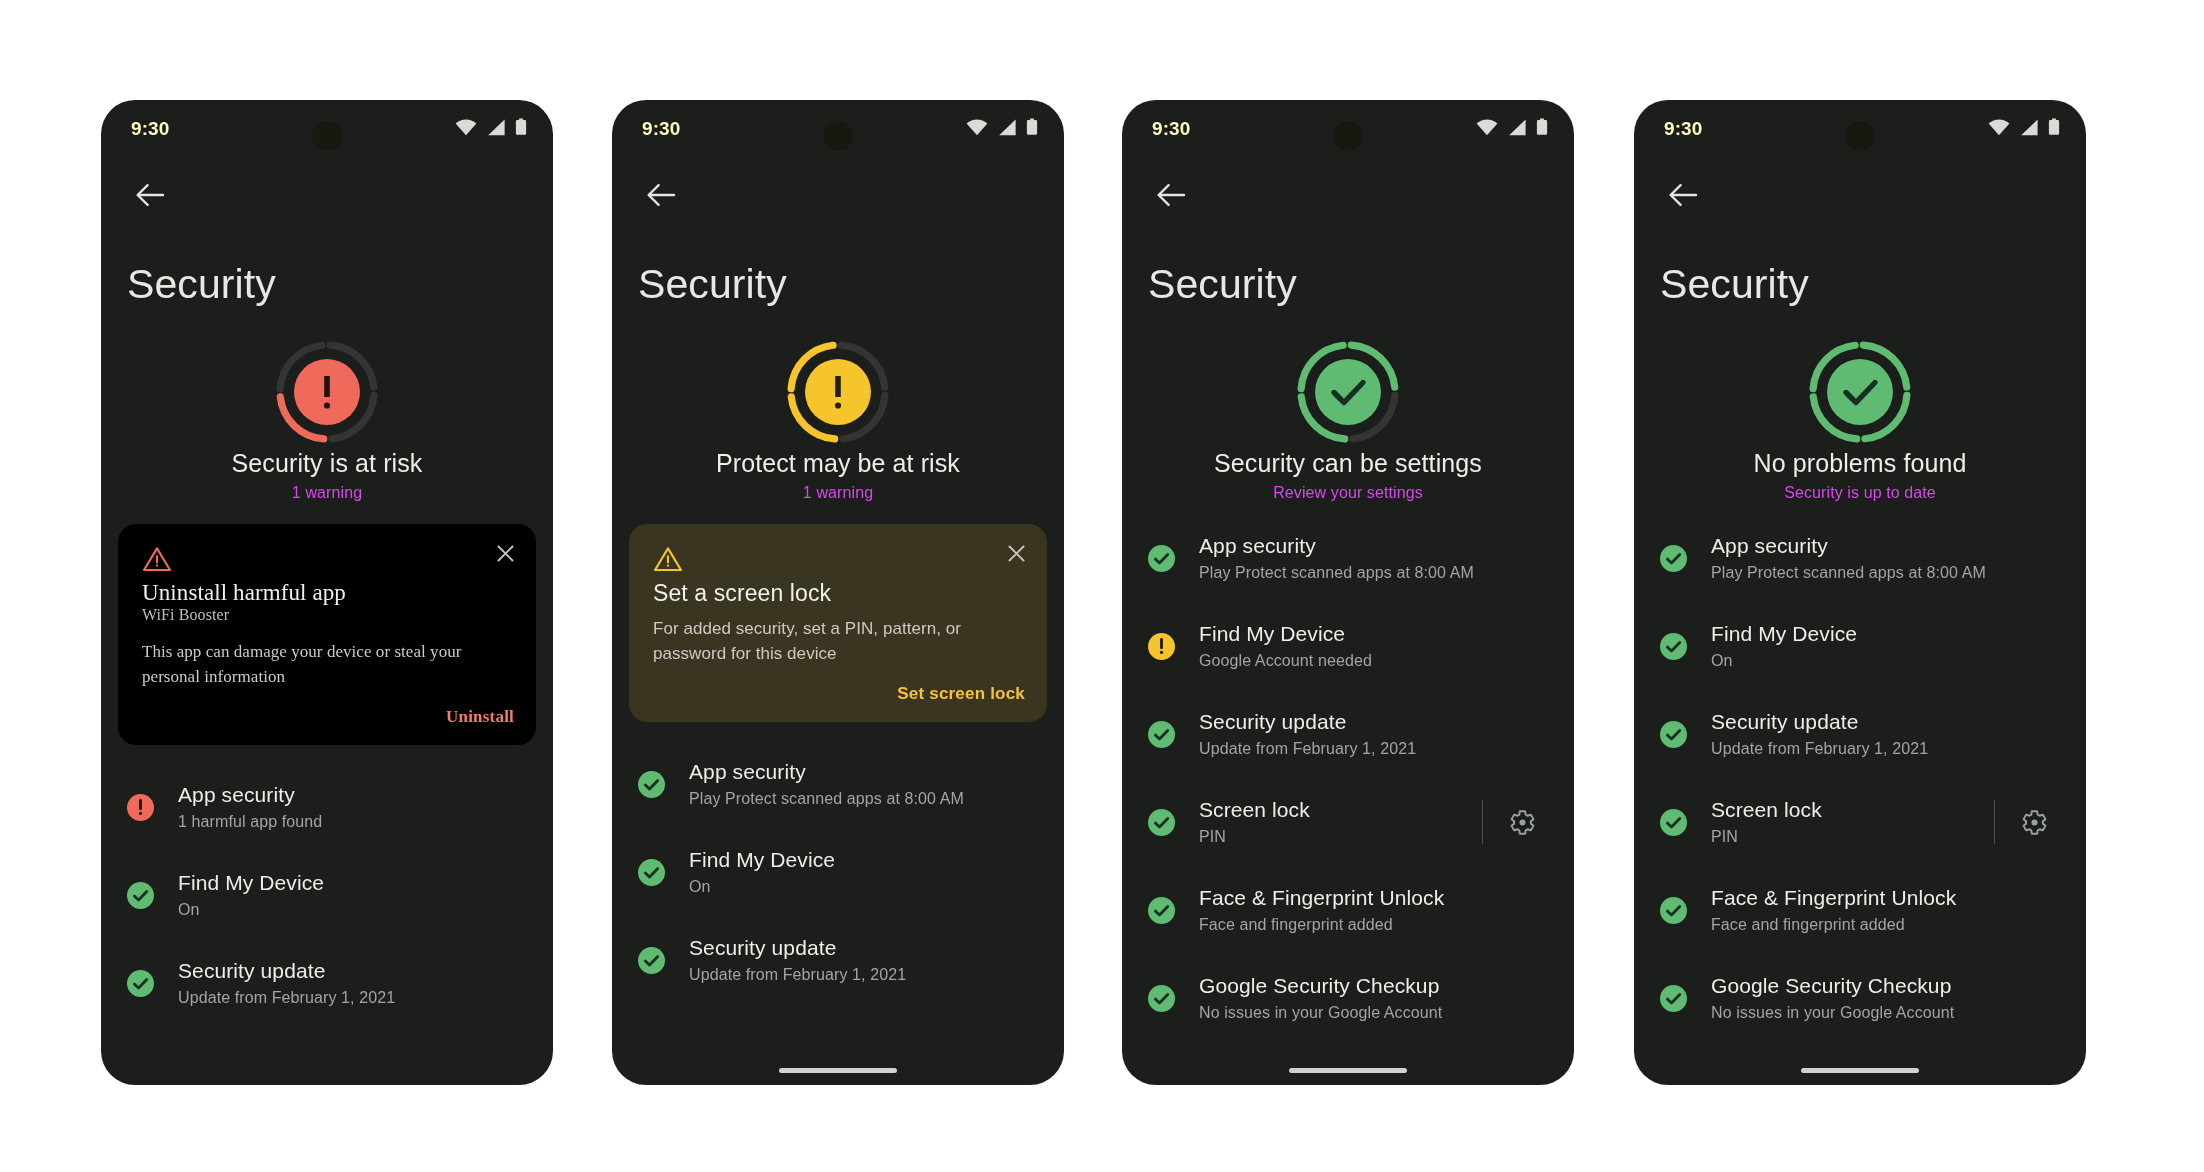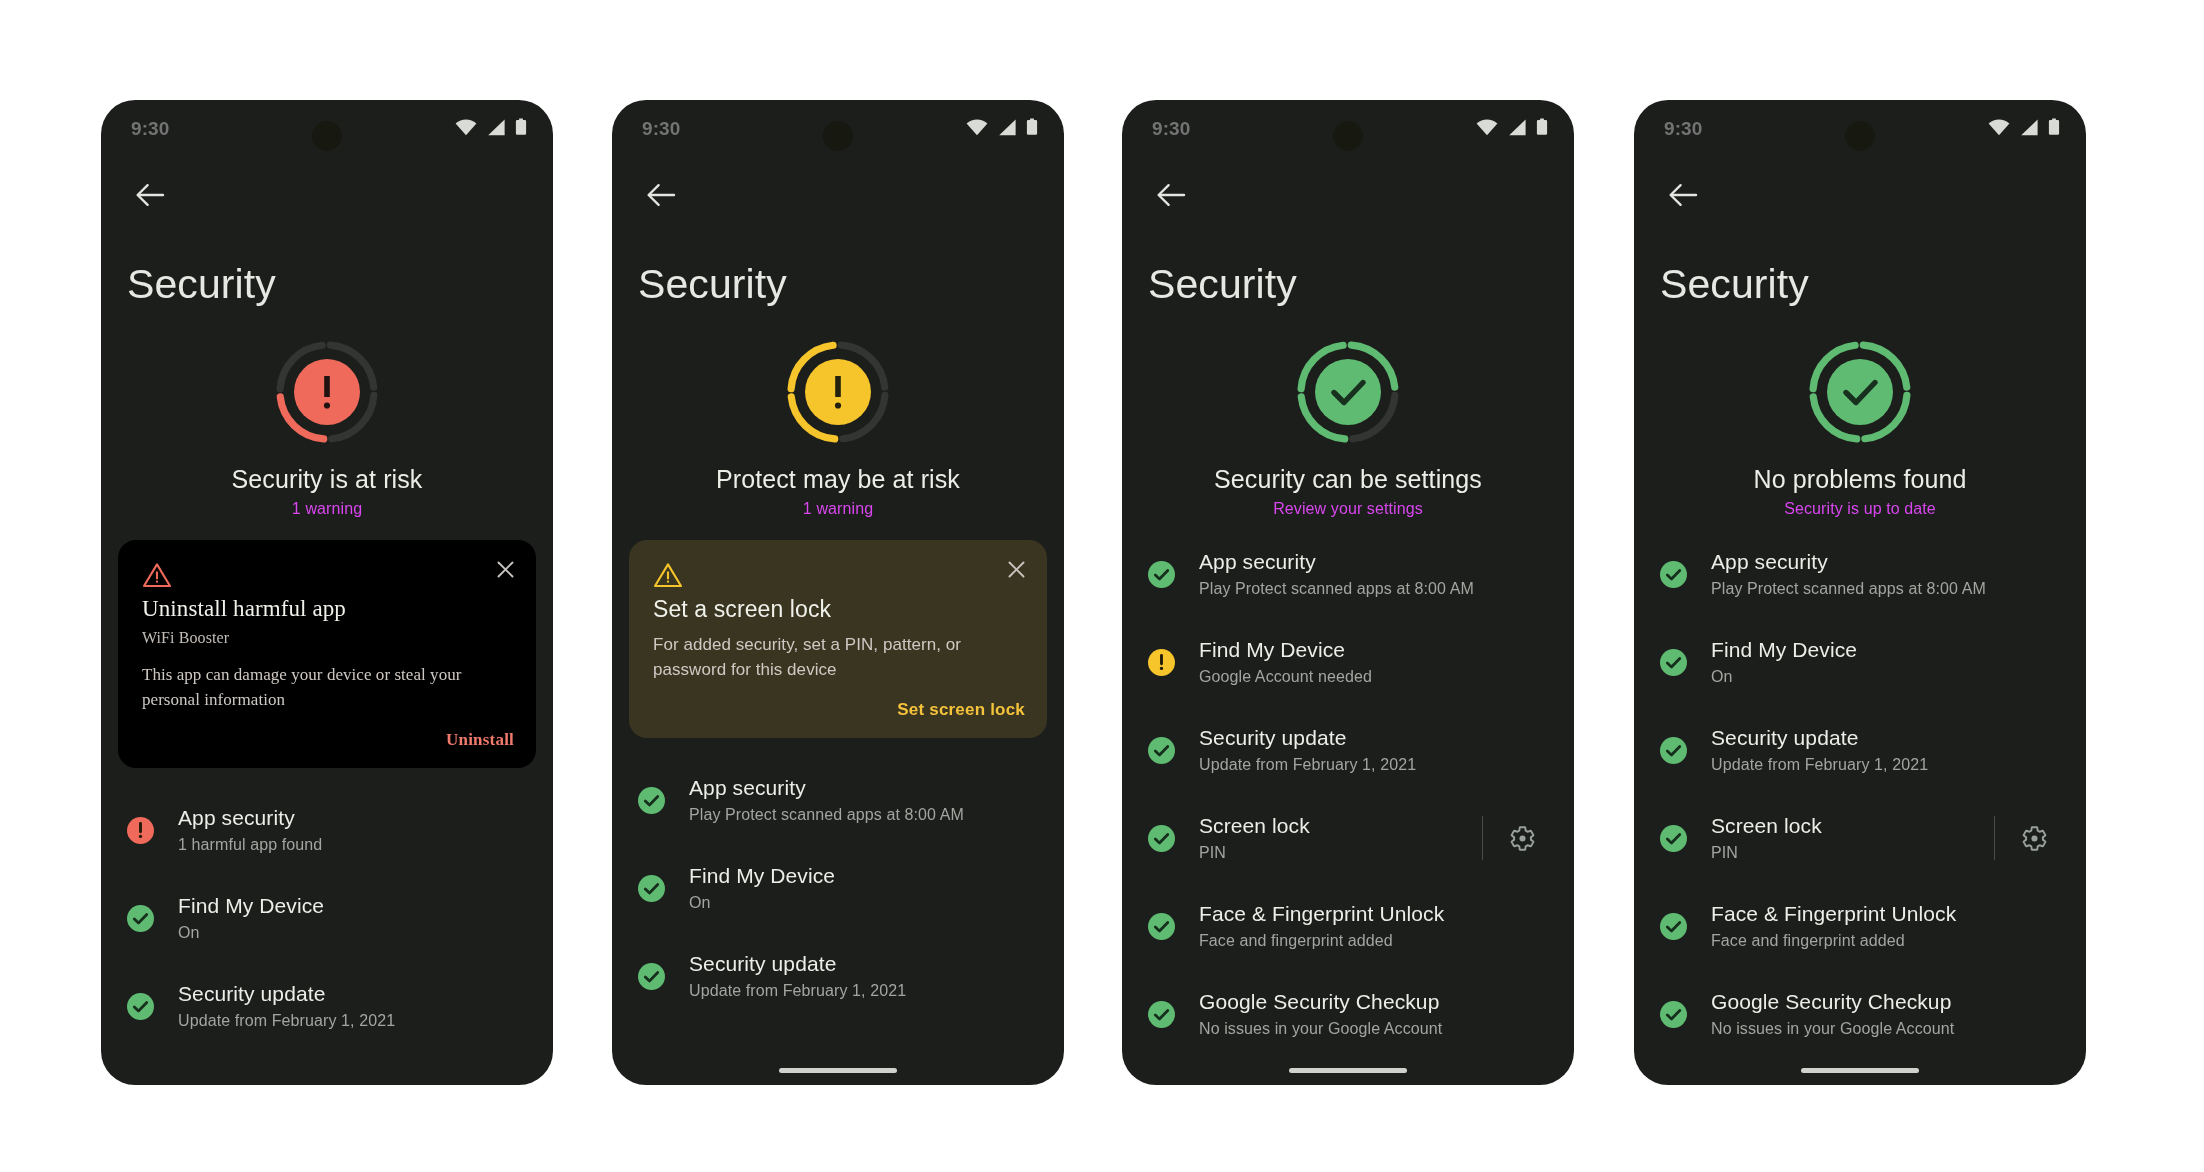--- a/index.html
+++ b/index.html
@@ -21,59 +21,59 @@
   .phone.p2{left:612px;}
   .phone.p3{left:1122px;}
   .phone.p4{left:1634px;}
 
   
   .statusbar{
     position:relative;height:58px;
     display:flex;align-items:center;justify-content:space-between;
     padding:0 26px 0 30px;box-sizing:border-box;
   }
-  .clock{font-size:19px;font-weight:700;letter-spacing:.1px;color:#737373;}
+  .clock{font-size:19px;font-weight:700;letter-spacing:.1px;color:#fef9c3;}
   .sysicons{display:flex;align-items:center;gap:9px;}
   .punch{
     position:absolute;left:50%;top:21px;transform:translateX(-50%);
     width:30px;height:30px;border-radius:50%;background:#17180f;
   }
 
   
   .navrow{height:74px;display:flex;align-items:center;padding-left:26px;box-sizing:border-box;}
   .backbtn{width:46px;height:46px;display:flex;align-items:center;justify-content:center;cursor:pointer;}
 
   
   .pagetitle{
     font-size:41px;font-weight:400;color:#e6e8e3;
     padding:32px 0 0 26px;letter-spacing:.1px;line-height:1;
   }
 
   
   .hero{margin-top:30px;display:flex;flex-direction:column;align-items:center;}
   .ring{width:114px;height:114px;position:relative;}
   .hero-title{
-    margin-top:16px;font-size:25px;font-weight:400;color:#eceee8;letter-spacing:.1px;
+    font-size:25px;font-weight:400;color:#eceee8;letter-spacing:.1px;
   }
   .hero-sub{margin-top:6px;font-size:16px;color:#d946ef;letter-spacing:.1px;}
 
   
   .card{
     margin:22px 17px 0 17px;border-radius:18px;position:relative;
     padding:22px 22px 18px 24px;box-sizing:border-box;
   }
   .card.danger{background:#000000;font-family:Liberation Serif, serif;}
   .card.warn{background:#3a3520;}
   .card-close{
     position:absolute;right:18px;top:16px;width:26px;height:26px;
     display:flex;align-items:center;justify-content:center;cursor:pointer;
   }
   .card-icon{width:30px;height:26px;margin-bottom:8px;}
   .card-title{font-size:23px;font-weight:400;color:#f1f1ec;letter-spacing:.1px;}
-  .card-app{font-size:16px;color:#c3bdb8;margin-top:7px;letter-spacing:.1px;}
+  .card-app{font-size:16px;color:#c3bdb8;letter-spacing:.1px;}
   .card-body{font-size:17px;color:#cfc9c4;margin-top:16px;line-height:1.45;letter-spacing:.05px;}
   .card-action{
     text-align:right;margin-top:18px;font-size:17px;font-weight:700;cursor:pointer;letter-spacing:.2px;
   }
   .card.danger .card-action{color:#f07a6b;}
   .card.warn .card-action{color:#f5c33b;}
   .card.warn .card-body{margin-top:10px;}
 
   
   .list{margin-top:18px;padding:0 0 0 26px;}

